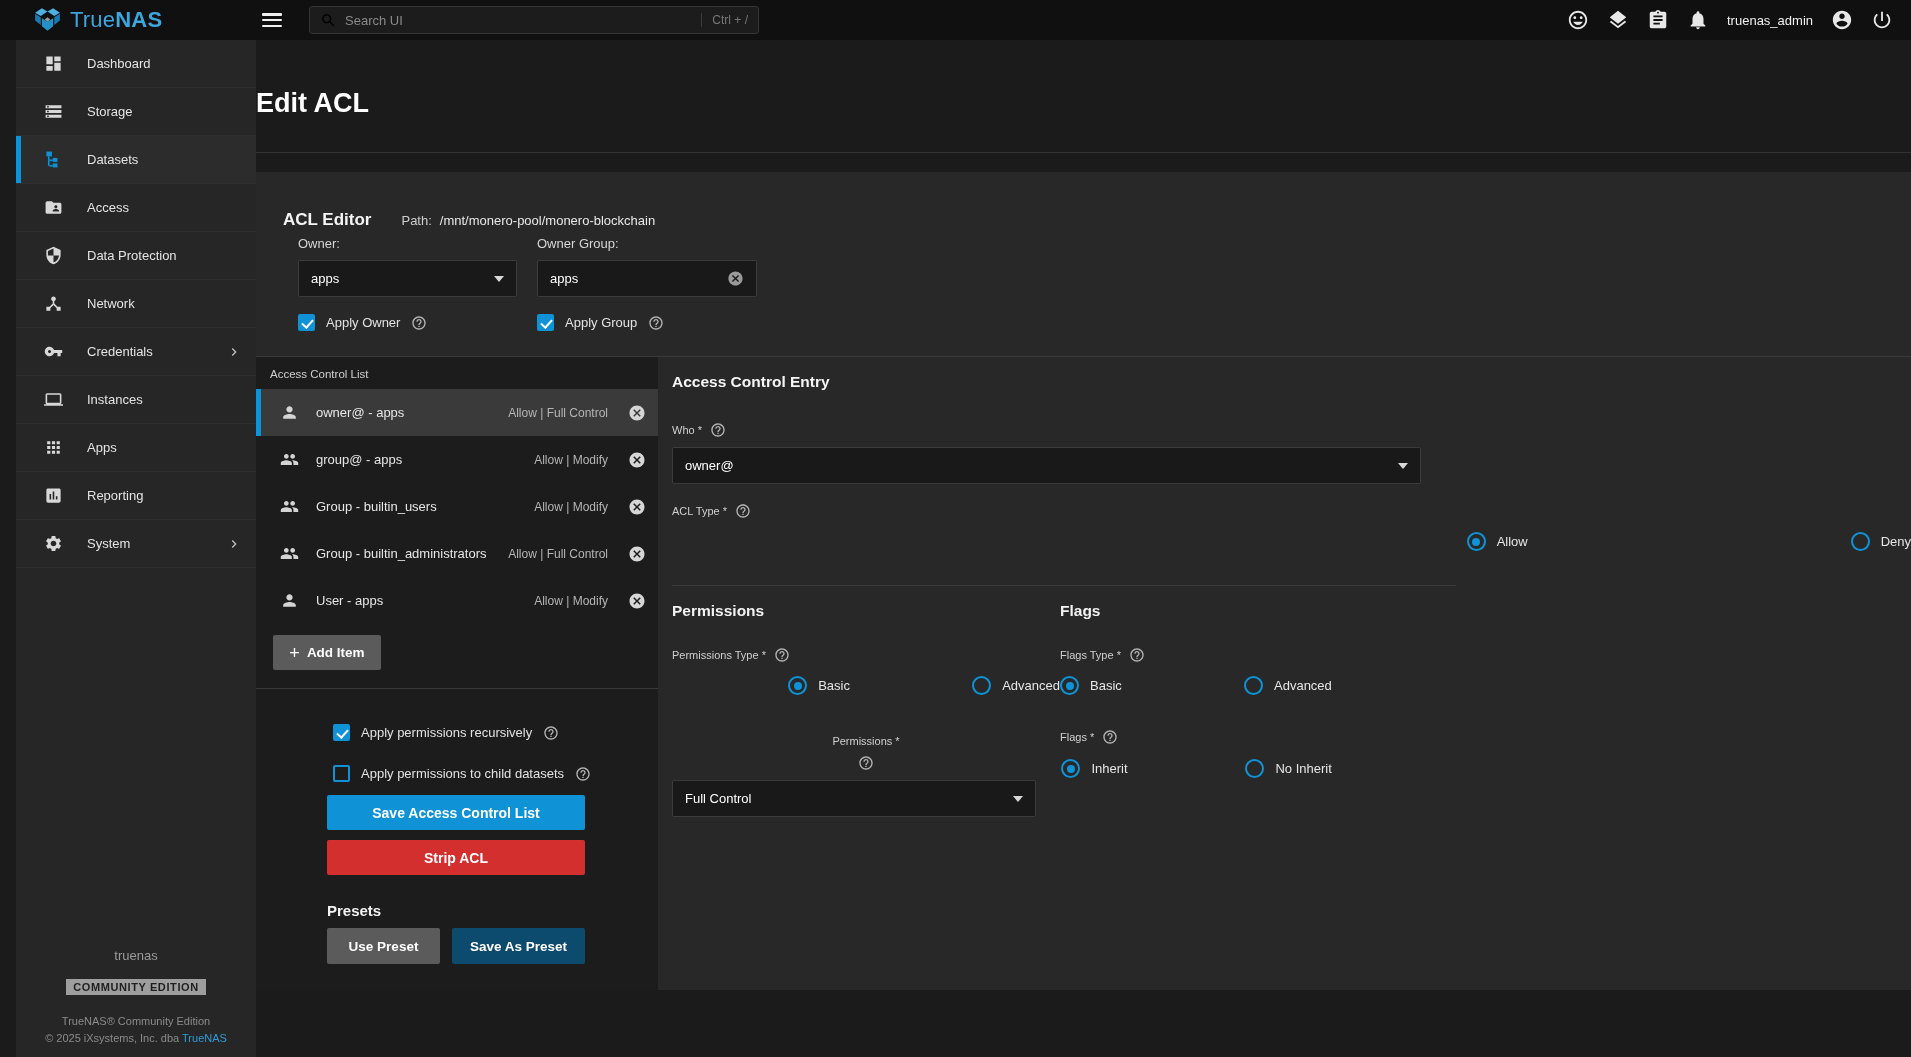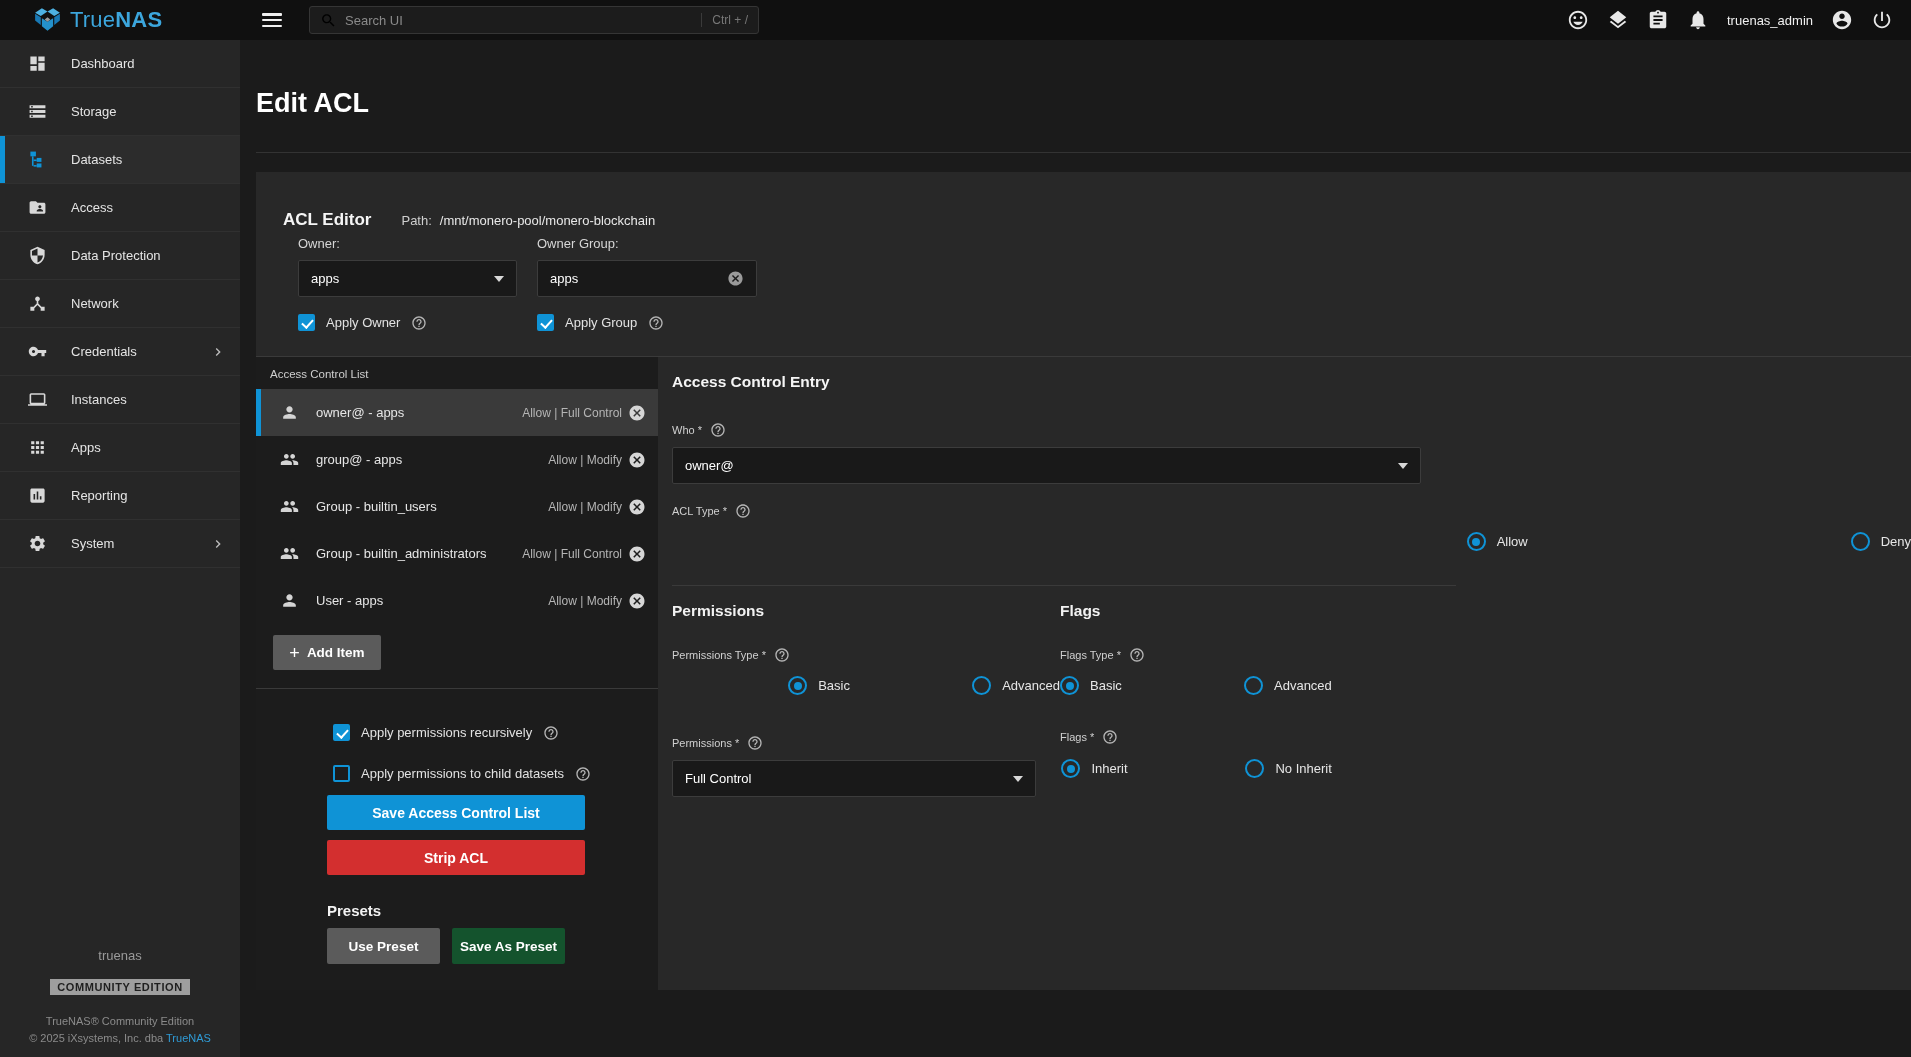--- a/index.html
+++ b/index.html
@@ -21,21 +21,21 @@
   .search input { flex:1; background:transparent; border:none; outline:none; color:#ddd; font-size:13px;
     font-family:"Liberation Sans", sans-serif; }
   .search input::placeholder { color:#8a8a8a; }
   .search-hint { font-size:12px; color:#777; padding-left:10px; border-left:1px solid #3a3a3a; }
   .topbar-right { margin-left:auto; display:flex; align-items:center; gap:18px; padding-right:18px; }
   .tb-icon { width:22px; height:22px; color:#e8e8e8; cursor:pointer; background:none; border:none; display:flex; }
   .tb-icon svg { width:22px; height:22px; fill:currentColor; }
   .username { font-size:13px; color:#f0f0f0;text-align:right; }
 
   
-  .sidebar { position:absolute; top:40px; left:0; width:240px; bottom:0; background:#262626; z-index:4; }
+  .sidebar { position:absolute; top:40px; left:16px; width:240px; bottom:0; background:#262626; z-index:4; }
   .nav-item { position:relative; height:48px; display:flex; align-items:center; padding-left:28px;
     border-bottom:1px solid #303030; cursor:pointer; }
   .nav-item .nicon { width:19px; height:19px; color:#d8d8d8; flex:0 0 19px; display:flex; }
   .nav-item .nicon svg { width:19px; height:19px; fill:currentColor; }
   .nav-item .nlabel { margin-left:24px; font-size:13px; color:#e4e4e4; }
   .nav-item.active { background:#2c2c2c; }
   .nav-item.active::before { content:""; position:absolute; left:0; top:0; bottom:0; width:5px; background:#0f93d6; }
   .nav-item.active .nicon { color:#0f93d6; }
   .nav-item .chev { position:absolute; right:14px; width:16px; height:16px; color:#bdbdbd; }
   .nav-item .chev svg { width:16px; height:16px; fill:currentColor; }
@@ -83,35 +83,35 @@
   .acl-list { width:402px; flex:0 0 402px; background:#1c1c1c; }
   .list-head { padding:11px 14px 9px; font-size:11.5px; color:#cfcfcf; }
   .acl-row { position:relative; height:47px; display:flex; align-items:center; padding:0 12px 0 24px;
     cursor:pointer; }
   .acl-row.selected { background:#3a3a3a; }
   .acl-row.selected::before { content:""; position:absolute; left:0; top:0; bottom:0; width:5px; background:#0f93d6; }
   .acl-row .eicon { width:19px; height:19px; color:#d4d4d4; flex:0 0 19px; }
   .acl-row .eicon svg { width:19px; height:19px; fill:currentColor; }
   .acl-row .ename { margin-left:17px; font-size:13px; color:#e6e6e6; flex:1; white-space:nowrap;
     overflow:hidden; }
-  .acl-row .estatus { font-size:12px; color:#b5b5b5; margin-right:6px; white-space:nowrap; }
+  .acl-row .estatus { font-size:12px; color:#b5b5b5; margin-right:20px; white-space:nowrap; }
   .del-icon { width:18px; height:18px; color:#d6d6d6; cursor:pointer; flex:0 0 18px; }
   .del-icon svg { width:18px; height:18px; fill:currentColor; }
   .btn { border:none; border-radius:2px; cursor:pointer; font-family:"Liberation Sans", sans-serif;
     font-weight:bold; color:#fff; display:flex; align-items:center; justify-content:center; }
   .add-btn { margin:11px 0 0 17px; width:108px; height:35px; background:#5b5b5b; font-size:13.5px; gap:7px; }
   .add-btn .plus { font-size:18px; font-weight:normal; line-height:1; }
   .list-divider { margin-top:18px; border-top:1px solid #3a3a3a; }
   .opts { margin:35px 0 0 77px; display:flex; flex-direction:column; gap:24px; }
   .save-btn { margin:13px 0 0 71px; width:258px; height:35px; background:#0f93d6; font-size:14px; }
   .strip-btn { margin:10px 0 0 71px; width:258px; height:35px; background:#d32f2f; font-size:14px; }
   .presets-h { margin:27px 0 0 71px; font-size:15px; font-weight:bold; color:#f2f2f2; }
   .preset-row { margin:9px 0 0 71px; display:flex; gap:12px; }
   .use-preset { width:113px; height:36px; background:#5b5b5b; font-size:13.5px; }
-  .saveas-preset { width:113px; height:36px; background:#14532d; font-size:13.5px; }
+  .saveas-preset { width:133px; height:36px; background:#0c4a6e; font-size:13.5px; }
 
   
   .ace-form { flex:1; padding:16px 0 0 14px; }
   .ace-form h2 { font-size:15.5px; font-weight:bold; color:#f5f5f5; }
   .flabel { display:flex; align-items:center; gap:8px; font-size:11px; color:#d0d0d0; }
   .flabel.who { margin-top:31px; }
   .who-select { width:749px; margin-top:9px; }
   .flabel.acltype { margin-top:19px; }
   .radio-row { display:flex; margin-top:13px;justify-content:flex-end; }
   .radio-opt { display:flex; align-items:center; gap:11px; cursor:pointer; }
@@ -119,21 +119,21 @@
   .radio { width:19px; height:19px; border:2px solid #0f93d6; border-radius:50%; position:relative;
     flex:0 0 19px; }
   .radio.sel::after { content:""; position:absolute; left:3.5px; top:3.5px; width:8px; height:8px;
     border-radius:50%; background:#0f93d6; }
   .radio-label { font-size:13px; color:#e6e6e6; }
   .form-divider { width:784px; border-top:1px solid #3a3a3a; margin-top:34px; }
   .cols { display:flex; margin-top:16px; }
   .col-perms { width:388px; flex:0 0 388px; }
   .cols h3 { font-size:15.5px; font-weight:bold; color:#f2f2f2; }
   .flabel.sect { margin-top:27px; }
-  .flabel.val-l { margin-top:40px; }
+  .flabel.val-l { margin-top:40px;flex-direction:column; }
   .perm-select { width:364px; margin-top:9px; }
   .flags-radio { margin-top:14px; }
 </style>
 </head>
 <body>
 
 <svg width="0" height="0" style="position:absolute">
   <defs>
     <g id="i-person">
         <path d="M12 12c2.21 0 4-1.79 4-4s-1.79-4-4-4-4 1.79-4 4 1.79 4 4 4zm0 2c-2.67 0-8 1.34-8 4v2h16v-2c0-2.66-5.33-4-8-4z"></path>

